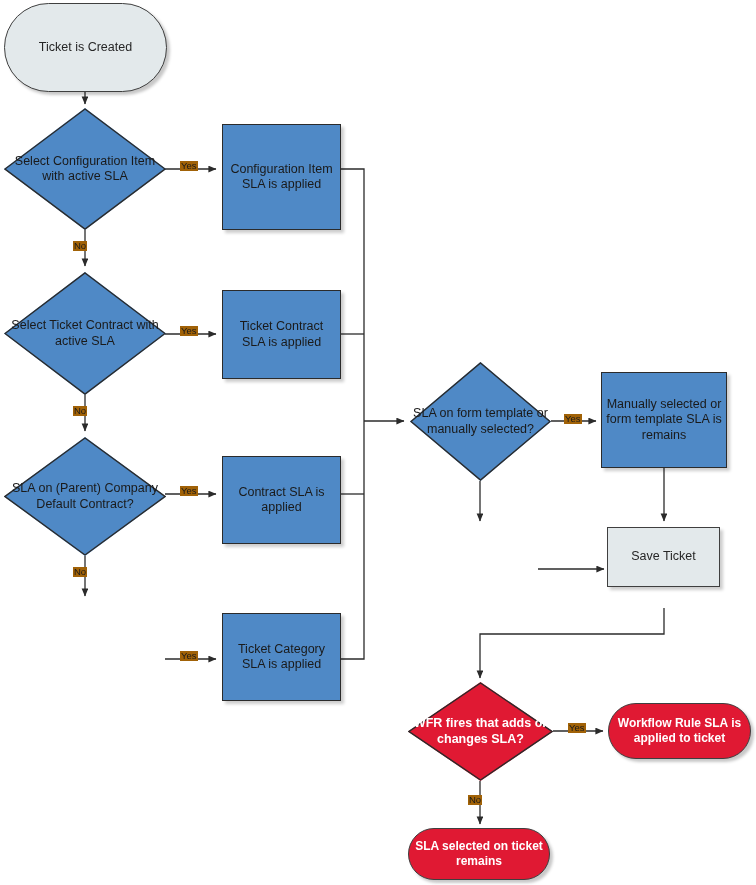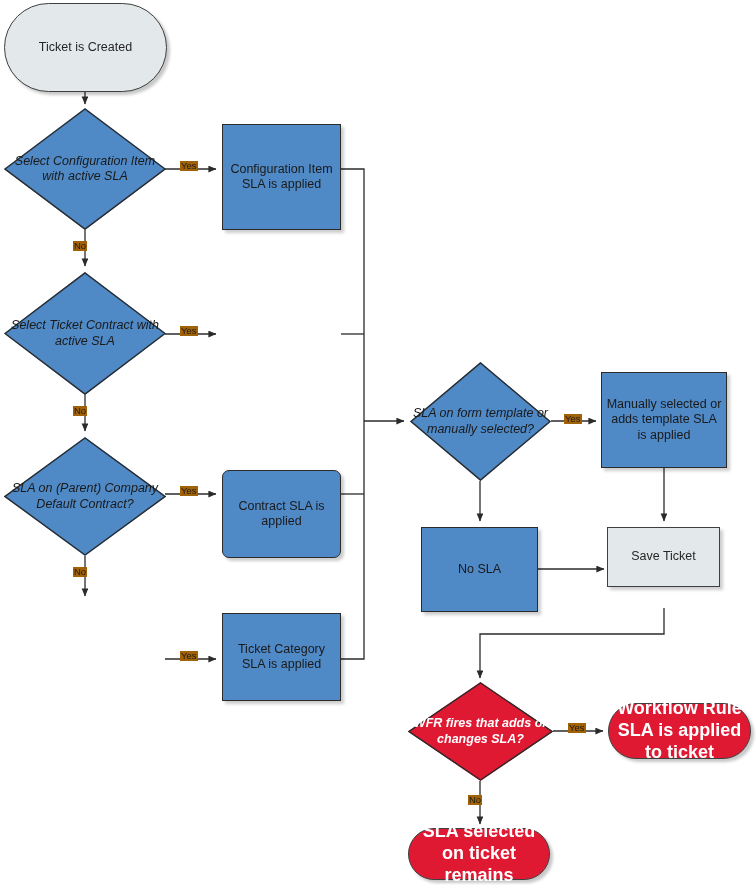--- a/index.html
+++ b/index.html
@@ -6,38 +6,38 @@
   body{font-family:"Liberation Sans", sans-serif;}
   #canvas{position:relative;width:756px;height:885px;overflow:hidden;background:#fff;}
   svg#wires{position:absolute;left:0;top:0;width:756px;height:885px;pointer-events:none;}
   .node{position:absolute;box-sizing:border-box;display:flex;align-items:center;justify-content:center;text-align:center;}
   .node .lbl{display:block;line-height:1.22;padding:0 4px;}
   
   .term-grey{background:#e3e9eb;border:1.4px solid #3f3f3f;border-radius:46px;
      box-shadow:3px 3px 3px rgba(0,0,0,0.22);color:#262626;font-size:12.5px;}
   
   .term-red{background:#e01933;border:1.4px solid #3f3f3f;border-radius:30px;
-     box-shadow:3px 3px 3px rgba(0,0,0,0.22);color:#ffffff;font-size:18px;font-weight:bold;}
+     box-shadow:3px 3px 3px rgba(0,0,0,0.22);color:#ffffff;font-size:12px;font-weight:bold;}
   
   .proc-blue{background:#4f89c6;border:1.4px solid #2b2b2b;
      box-shadow:3px 3px 3px rgba(0,0,0,0.20);color:#1a1a1a;font-size:12.5px;}
   
   .proc-grey{background:#e3e9eb;border:1.4px solid #3f3f3f;
      box-shadow:3px 3px 3px rgba(0,0,0,0.20);color:#262626;font-size:12.5px;}
   
   .dia{position:absolute;}
   .dia .shape{position:absolute;left:0;top:0;width:100%;height:100%;
      background:#4f89c6;
      clip-path:polygon(50% 0%,100% 50%,50% 100%,0% 50%);
      filter:drop-shadow(3px 3px 2px rgba(0,0,0,0.25));}
   .dia .edge{position:absolute;left:0;top:0;width:100%;height:100%;}
   .dia.red .shape{background:#e01933;}
   .dia .txt{position:absolute;left:0;top:0;width:100%;height:100%;
      display:flex;align-items:center;justify-content:flex-end;text-align:center;
-     font-size:12.5px;color:#1a1a1a;line-height:1.22;font-style:italic;}
+     font-size:12.5px;color:#1a1a1a;line-height:1.22;}
   .dia.red .txt{color:#ffffff;font-weight:bold;}
   .edgelabel{position:absolute;font-size:9.5px;color:#1a1a1a;
      background:#a16207;padding:0 1px;line-height:1;}
 </style>
 </head>
 <body>
 
 <div id="canvas">
 
   <svg id="wires" viewBox="0 0 756 885">
@@ -107,57 +107,57 @@
   <div class="dia" style="left:4px;top:272px;width:162px;height:123px;">
     <div class="shape"></div>
     <svg class="edge" viewBox="0 0 162 123" preserveAspectRatio="none">
       <polygon points="81,1 161,61.5 81,122 1,61.5" fill="none" stroke="#2b2b2b" stroke-width="1.4" vector-effect="non-scaling-stroke"></polygon>
     </svg>
     <div class="txt">
         <span>Select Ticket Contract with active SLA</span>
       </div>
   </div>
 
+  <div class="node proc-blue" style="left:222px;top:290px;width:119px;height:89px;">
+    <span class="lbl">Ticket Contract SLA is applied</span>
+  </div>
 
   <div class="dia" style="left:4px;top:437px;width:162px;height:119px;">
     <div class="shape"></div>
     <svg class="edge" viewBox="0 0 162 119" preserveAspectRatio="none">
       <polygon points="81,1 161,59.5 81,118 1,59.5" fill="none" stroke="#2b2b2b" stroke-width="1.4" vector-effect="non-scaling-stroke"></polygon>
     </svg>
     <div class="txt">
         <span>SLA on (Parent) Company Default Contract?</span>
       </div>
   </div>
 
-  <div class="node proc-blue" style="left:222px;top:470px;width:119px;height:88px;border-radius:7px;">
+  <div class="node proc-blue" style="left:222px;top:456px;width:119px;height:88px;">
     <span class="lbl">Contract SLA is applied</span>
   </div>
 
 
   <div class="node proc-blue" style="left:222px;top:613px;width:119px;height:88px;">
     <span class="lbl">Ticket Category SLA is applied</span>
   </div>
 
   <div class="dia" style="left:410px;top:362px;width:141px;height:119px;">
     <div class="shape"></div>
     <svg class="edge" viewBox="0 0 141 119" preserveAspectRatio="none">
       <polygon points="70.5,1 140,59.5 70.5,118 1,59.5" fill="none" stroke="#2b2b2b" stroke-width="1.4" vector-effect="non-scaling-stroke"></polygon>
     </svg>
     <div class="txt">
         <span>SLA on form template or manually selected?</span>
       </div>
   </div>
 
   <div class="node proc-blue" style="left:601px;top:372px;width:126px;height:96px;">
-    <span class="lbl">Manually selected or adds template SLA is applied</span>
+    <span class="lbl">Manually selected or form template SLA is remains</span>
   </div>
 
-  <div class="node proc-blue" style="left:421px;top:527px;width:117px;height:85px;">
-    <span class="lbl">No SLA</span>
-  </div>
 
   <div class="node proc-grey" style="left:607px;top:527px;width:113px;height:60px;">
     <span class="lbl">Save Ticket</span>
   </div>
 
   <div class="dia red" style="left:408px;top:682px;width:145px;height:99px;">
     <div class="shape"></div>
     <svg class="edge" viewBox="0 0 145 99" preserveAspectRatio="none">
       <polygon points="72.5,1 144,49.5 72.5,98 1,49.5" fill="none" stroke="#2b2b2b" stroke-width="1.4" vector-effect="non-scaling-stroke"></polygon>
     </svg>

